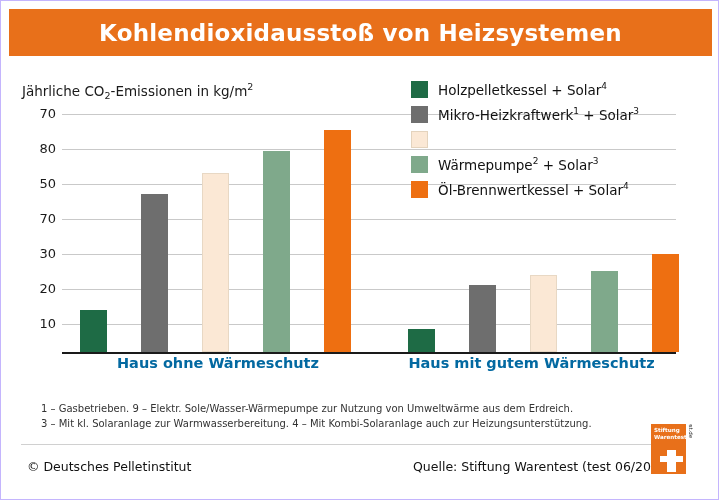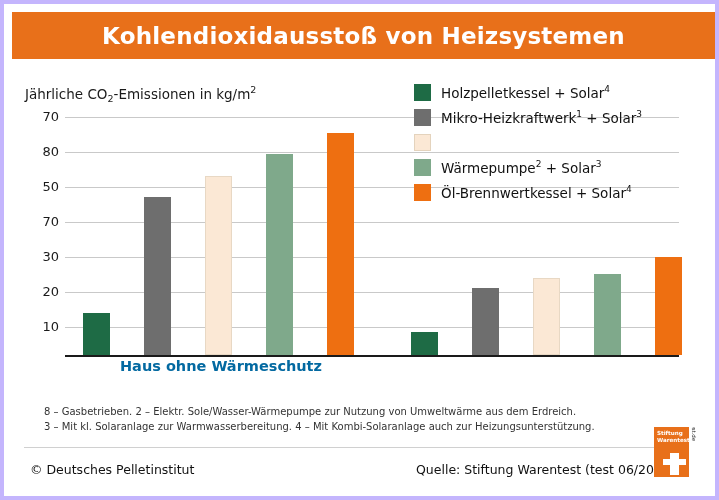--- a/index.html
+++ b/index.html
@@ -9,21 +9,21 @@
   }
   body {
     font-family: "DejaVu Sans", "Liberation Sans", sans-serif;
   }
   #page {
     position: relative;
     width: 719px;
     height: 500px;
     background: #ffffff;
     box-sizing: border-box;
-    border: 4px solid #c4b5fd;
+    border: 1px solid #c4b5fd;
     overflow: hidden;
   }
   
   #header-bar {
     position: absolute;
     left: 8px;
     top: 8px;
     width: 703px;
     height: 47px;
     background: #E8701A;
@@ -267,20 +267,21 @@
     <div class="bar" style="left:259px; height:201px; background:#7FA98B;"></div>
     <div class="bar" style="left:320px; height:222px; background:#EE6F11;"></div>
 
     <div class="bar" style="left:404px; height:23px; background:#1E6B45;"></div>
     <div class="bar" style="left:465px; height:67px; background:#6E6E6E;"></div>
     <div class="bar" style="left:526px; height:77px; background:#FBE8D5; outline:1px solid #e8d8c4; outline-offset:-1px;"></div>
     <div class="bar" style="left:587px; height:81px; background:#7FA98B;"></div>
     <div class="bar" style="left:648px; height:98px; background:#EE6F11;"></div>
 
     <div class="group-label" style="left:75px; top:288px; width:278px;">Haus ohne Wärmeschutz</div>
+    <div class="group-label" style="left:380px; top:288px; width:295px;">Haus mit gutem Wärmeschutz</div>
   </div>
 
   <div id="legend">
 
     <div class="legend-row">
       <span class="legend-swatch" style="background:#1E6B45;"></span>
       <span class="legend-label"><span>Holzpelletkessel + Solar</span><sup>4</sup></span>
     </div>
 
     <div class="legend-row">
@@ -298,21 +299,21 @@
     </div>
 
     <div class="legend-row">
       <span class="legend-swatch" style="background:#EE6F11;"></span>
       <span class="legend-label"><span>Öl-Brennwertkessel + Solar</span><sup>4</sup></span>
     </div>
 
   </div>
 
   <div id="footnotes">
-    <div class="footnote-line">8 – Gasbetrieben. 2 – Elektr. Sole/Wasser-Wärmepumpe zur Nutzung von Umweltwärme aus dem Erdreich.</div>
+    <div class="footnote-line">1 – Gasbetrieben. 9 – Elektr. Sole/Wasser-Wärmepumpe zur Nutzung von Umweltwärme aus dem Erdreich.</div>
     <div class="footnote-line">3 – Mit kl. Solaranlage zur Warmwasserbereitung. 4 – Mit Kombi-Solaranlage auch zur Heizungsunterstützung.</div>
   </div>
 
   <div id="bottom-rule"></div>
 
   <div id="copyright">© Deutsches Pelletinstitut</div>
   <div id="source">Quelle: Stiftung Warentest (test 06/2012)</div>
 
   <div id="logo">
     <div id="logo-top">

